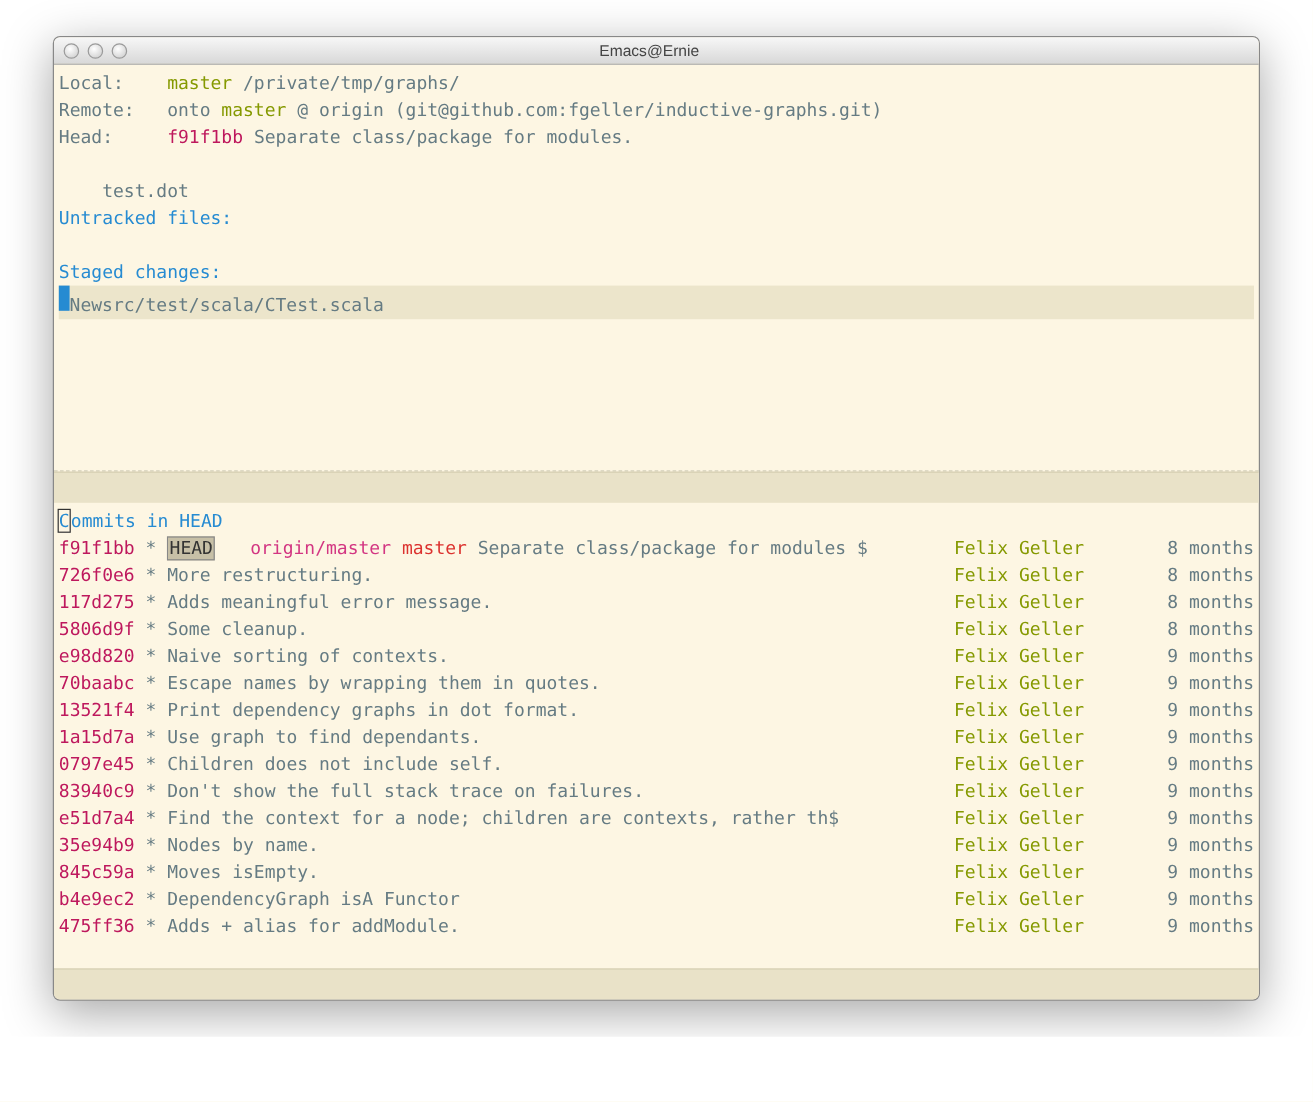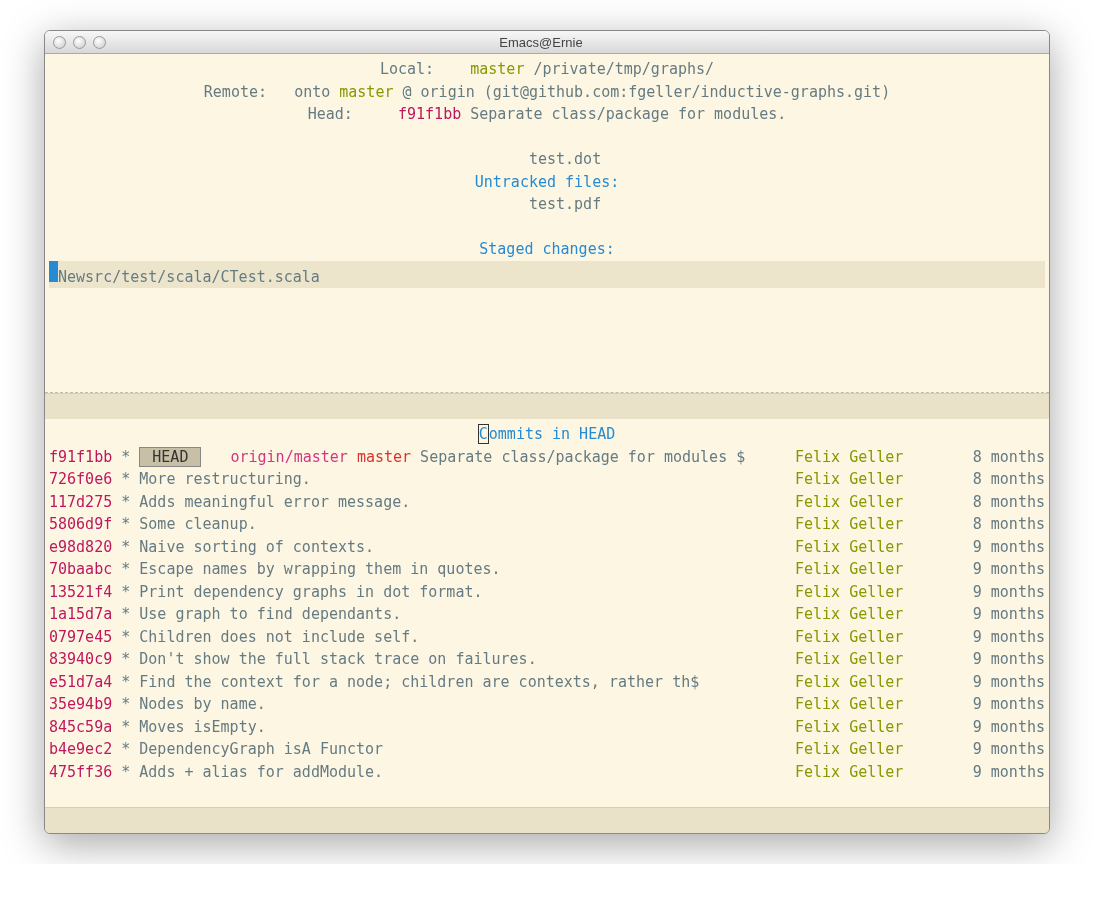--- a/index.html
+++ b/index.html
@@ -61,33 +61,32 @@
   .bottom-pane {
     height: 380px;
   }
   .modeline {
     height: 25px;
     background: #e9e2c8;
     border-top: 1px solid #d6cfb3;
   }
   .row {
     white-space: pre;
-    text-align: center;
   }
   .label { color: #657b83; }
   .blue { color: #268bd2; }
   .green { color: #859900; }
   .red { color: #dc322f; }
   .magenta { color: #d33682; margin-left: 20px; }
   .hash { color: #be185d; }
   .muted { color: #657b83; }
   .head-tag {
     background: #c7c0a7;
     color: #333;
-    padding: 0 12px;
+    padding: 0 1px;
     border: 1px solid #888;
   }
   .hl-line {
     background: #ece5cb;
     display: flex;
     align-items: baseline;
   }
   .cursor-block {
     background: #268bd2;
     width: 9px;
@@ -134,21 +133,20 @@
     <div class="title">Emacs@Ernie</div>
   </div>
 
   <div class="pane top-pane">
     <div class="row"><span class="label">Local:</span>    <span class="green">master</span> <span class="muted">/private/tmp/graphs/</span></div>
     <div class="row"><span class="label">Remote:</span>   <span class="muted">onto </span><span class="green">master</span><span class="muted"> @ origin (git@github.com:fgeller/inductive-graphs.git)</span></div>
     <div class="row"><span class="label">Head:</span>     <span class="hash">f91f1bb</span> <span class="muted">Separate class/package for modules.</span></div>
     <div class="row">&nbsp;</div>
     <div class="row">    <span>test.dot</span></div>
     <div class="row blue">Untracked files:</div>
-    <div class="row">    <span>test.pdf</span></div>
     <div class="row">&nbsp;</div>
     <div class="row blue">Staged changes:</div>
     <div class="hl-line row"><span class="cursor-block"></span>   <span class="muted">New</span>       <span class="muted">src/test/scala/CTest.scala</span></div>
   </div>
 
   <div class="modeline"></div>
 
   <div class="pane bottom-pane">
     <div class="row"><span class="blue"><span class="cursor-letter">C</span><span>ommits in HEAD</span></span></div>
     <div id="commits">

